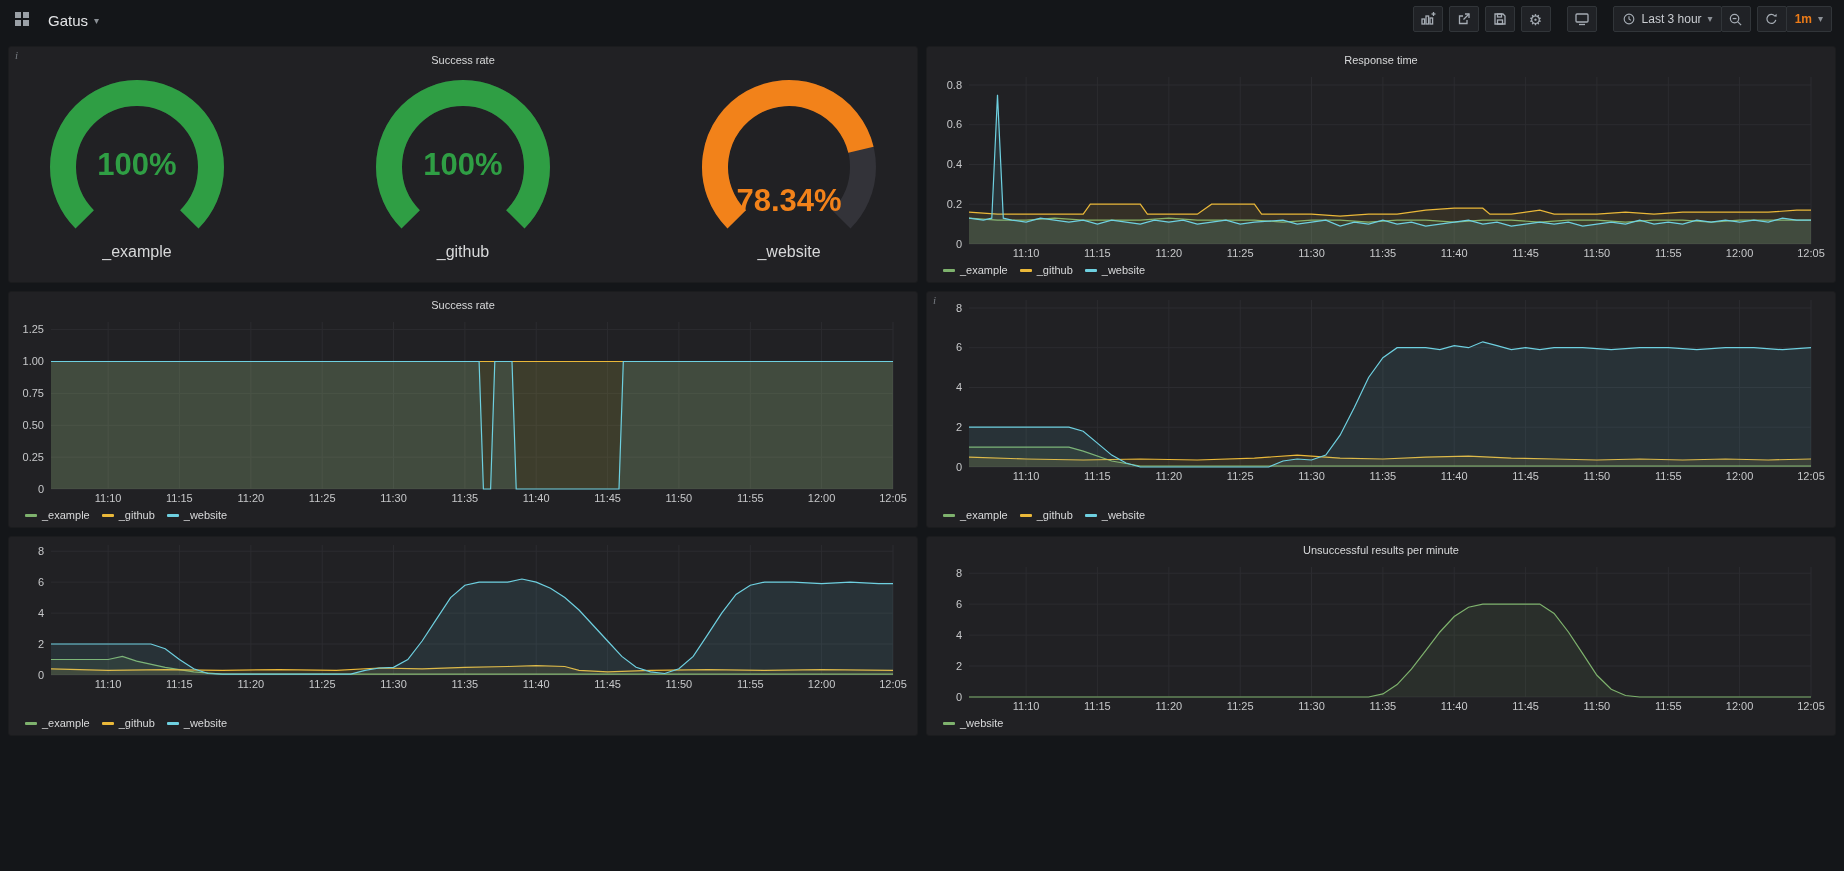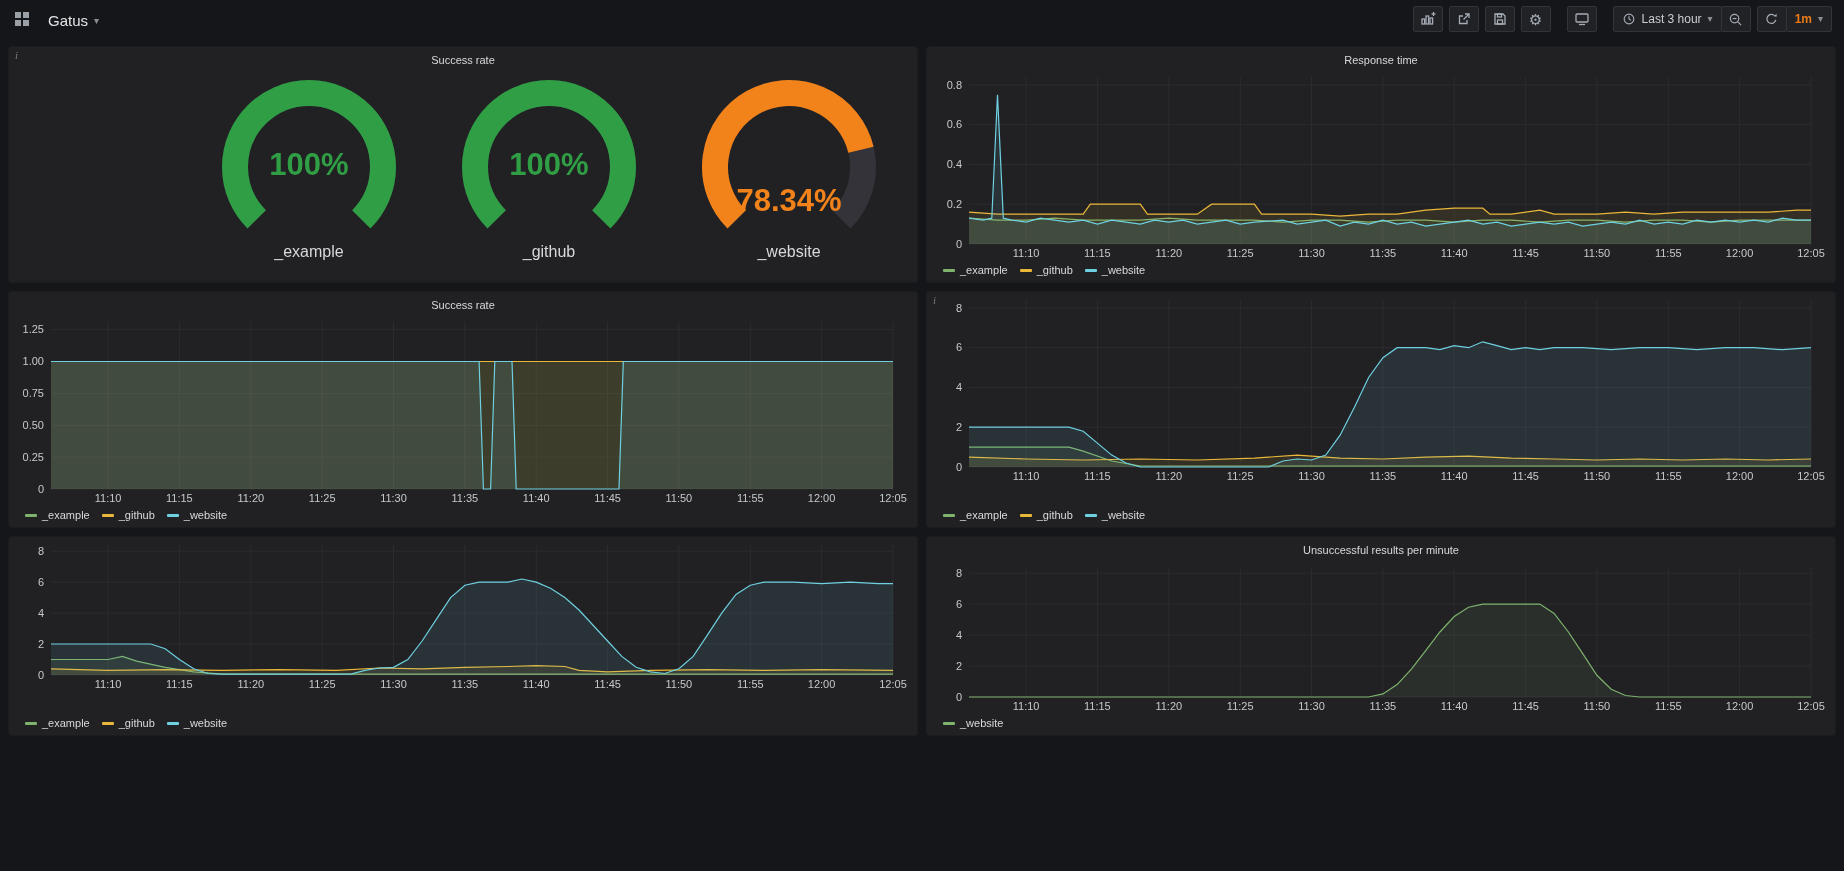--- a/index.html
+++ b/index.html
@@ -26,21 +26,21 @@
   .panel{background:#212124;position:relative;display:flex;flex-direction:column;padding:2px 8px 4px;border:1px solid #1b1c1e;border-radius:3px}
   .panel-header{height:22px;display:flex;align-items:center;justify-content:center;flex:none;cursor:pointer}
   .panel-title{font-size:11px;font-weight:500;color:#d8d9da}
   .info-corner{position:absolute;top:2px;left:6px;font-size:11px;font-style:italic;font-family:"Liberation Serif",serif;color:#777c82;cursor:pointer;z-index:2}
   .chart{flex:1;min-height:0}
   .tick{fill:#c7c8ca;font-size:11px}
   .legend{height:16px;flex:none;display:flex;align-items:center;gap:12px;padding-left:8px;font-size:11px;color:#d8d9da}
   .legend-item{display:flex;align-items:center;gap:5px;cursor:pointer}
   .legend-dash{display:inline-block;width:12px;height:3px;border-radius:1px}
 
-  .gauges{flex:1;display:flex;justify-content:flex-end;align-items:flex-start;padding-top:8px}
+  .gauges{flex:1;display:flex;justify-content:space-between;align-items:flex-start;padding-top:8px}
   .gauge{position:relative;width:240px;text-align:center}
   .gauge-value{position:absolute;left:0;right:0;top:68px;font-size:31px;font-weight:700}
   .gauge-label{margin-top:2px;font-size:16px;color:#d8d9da}
 </style>
 </head>
 <body>
 
 <header class="navbar">
   <div class="nav-left">
     <button class="icon-plain">

